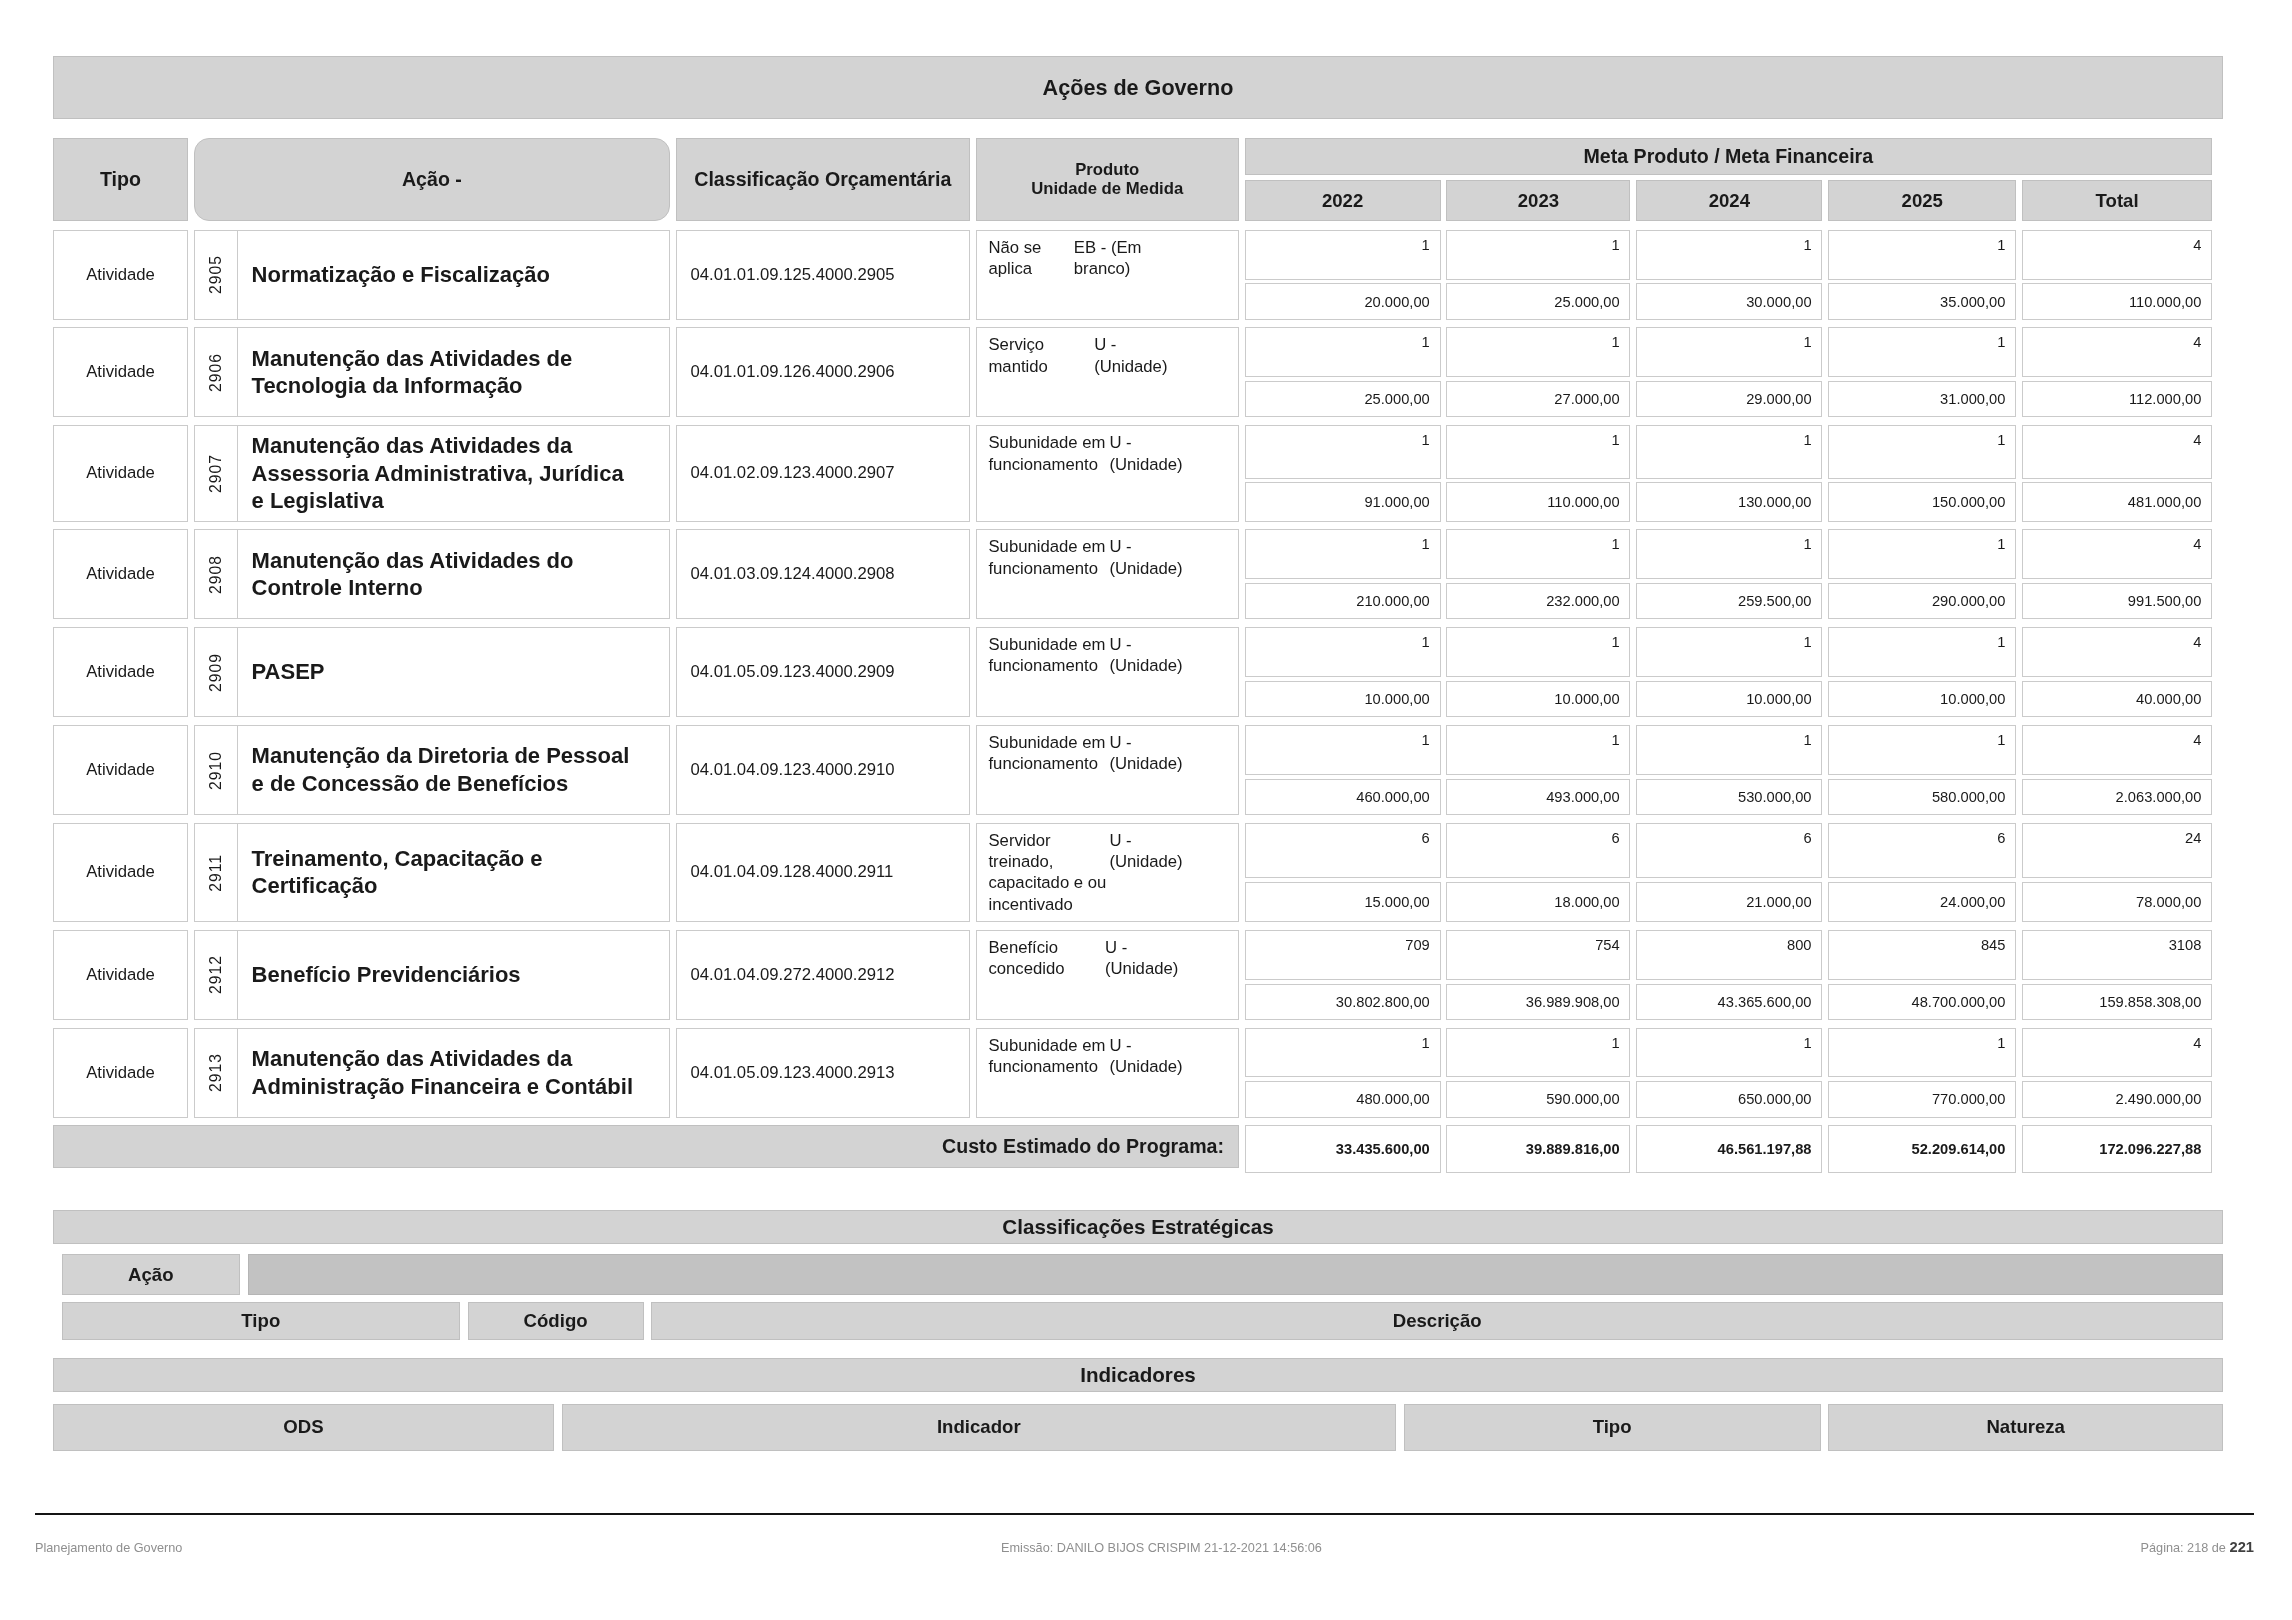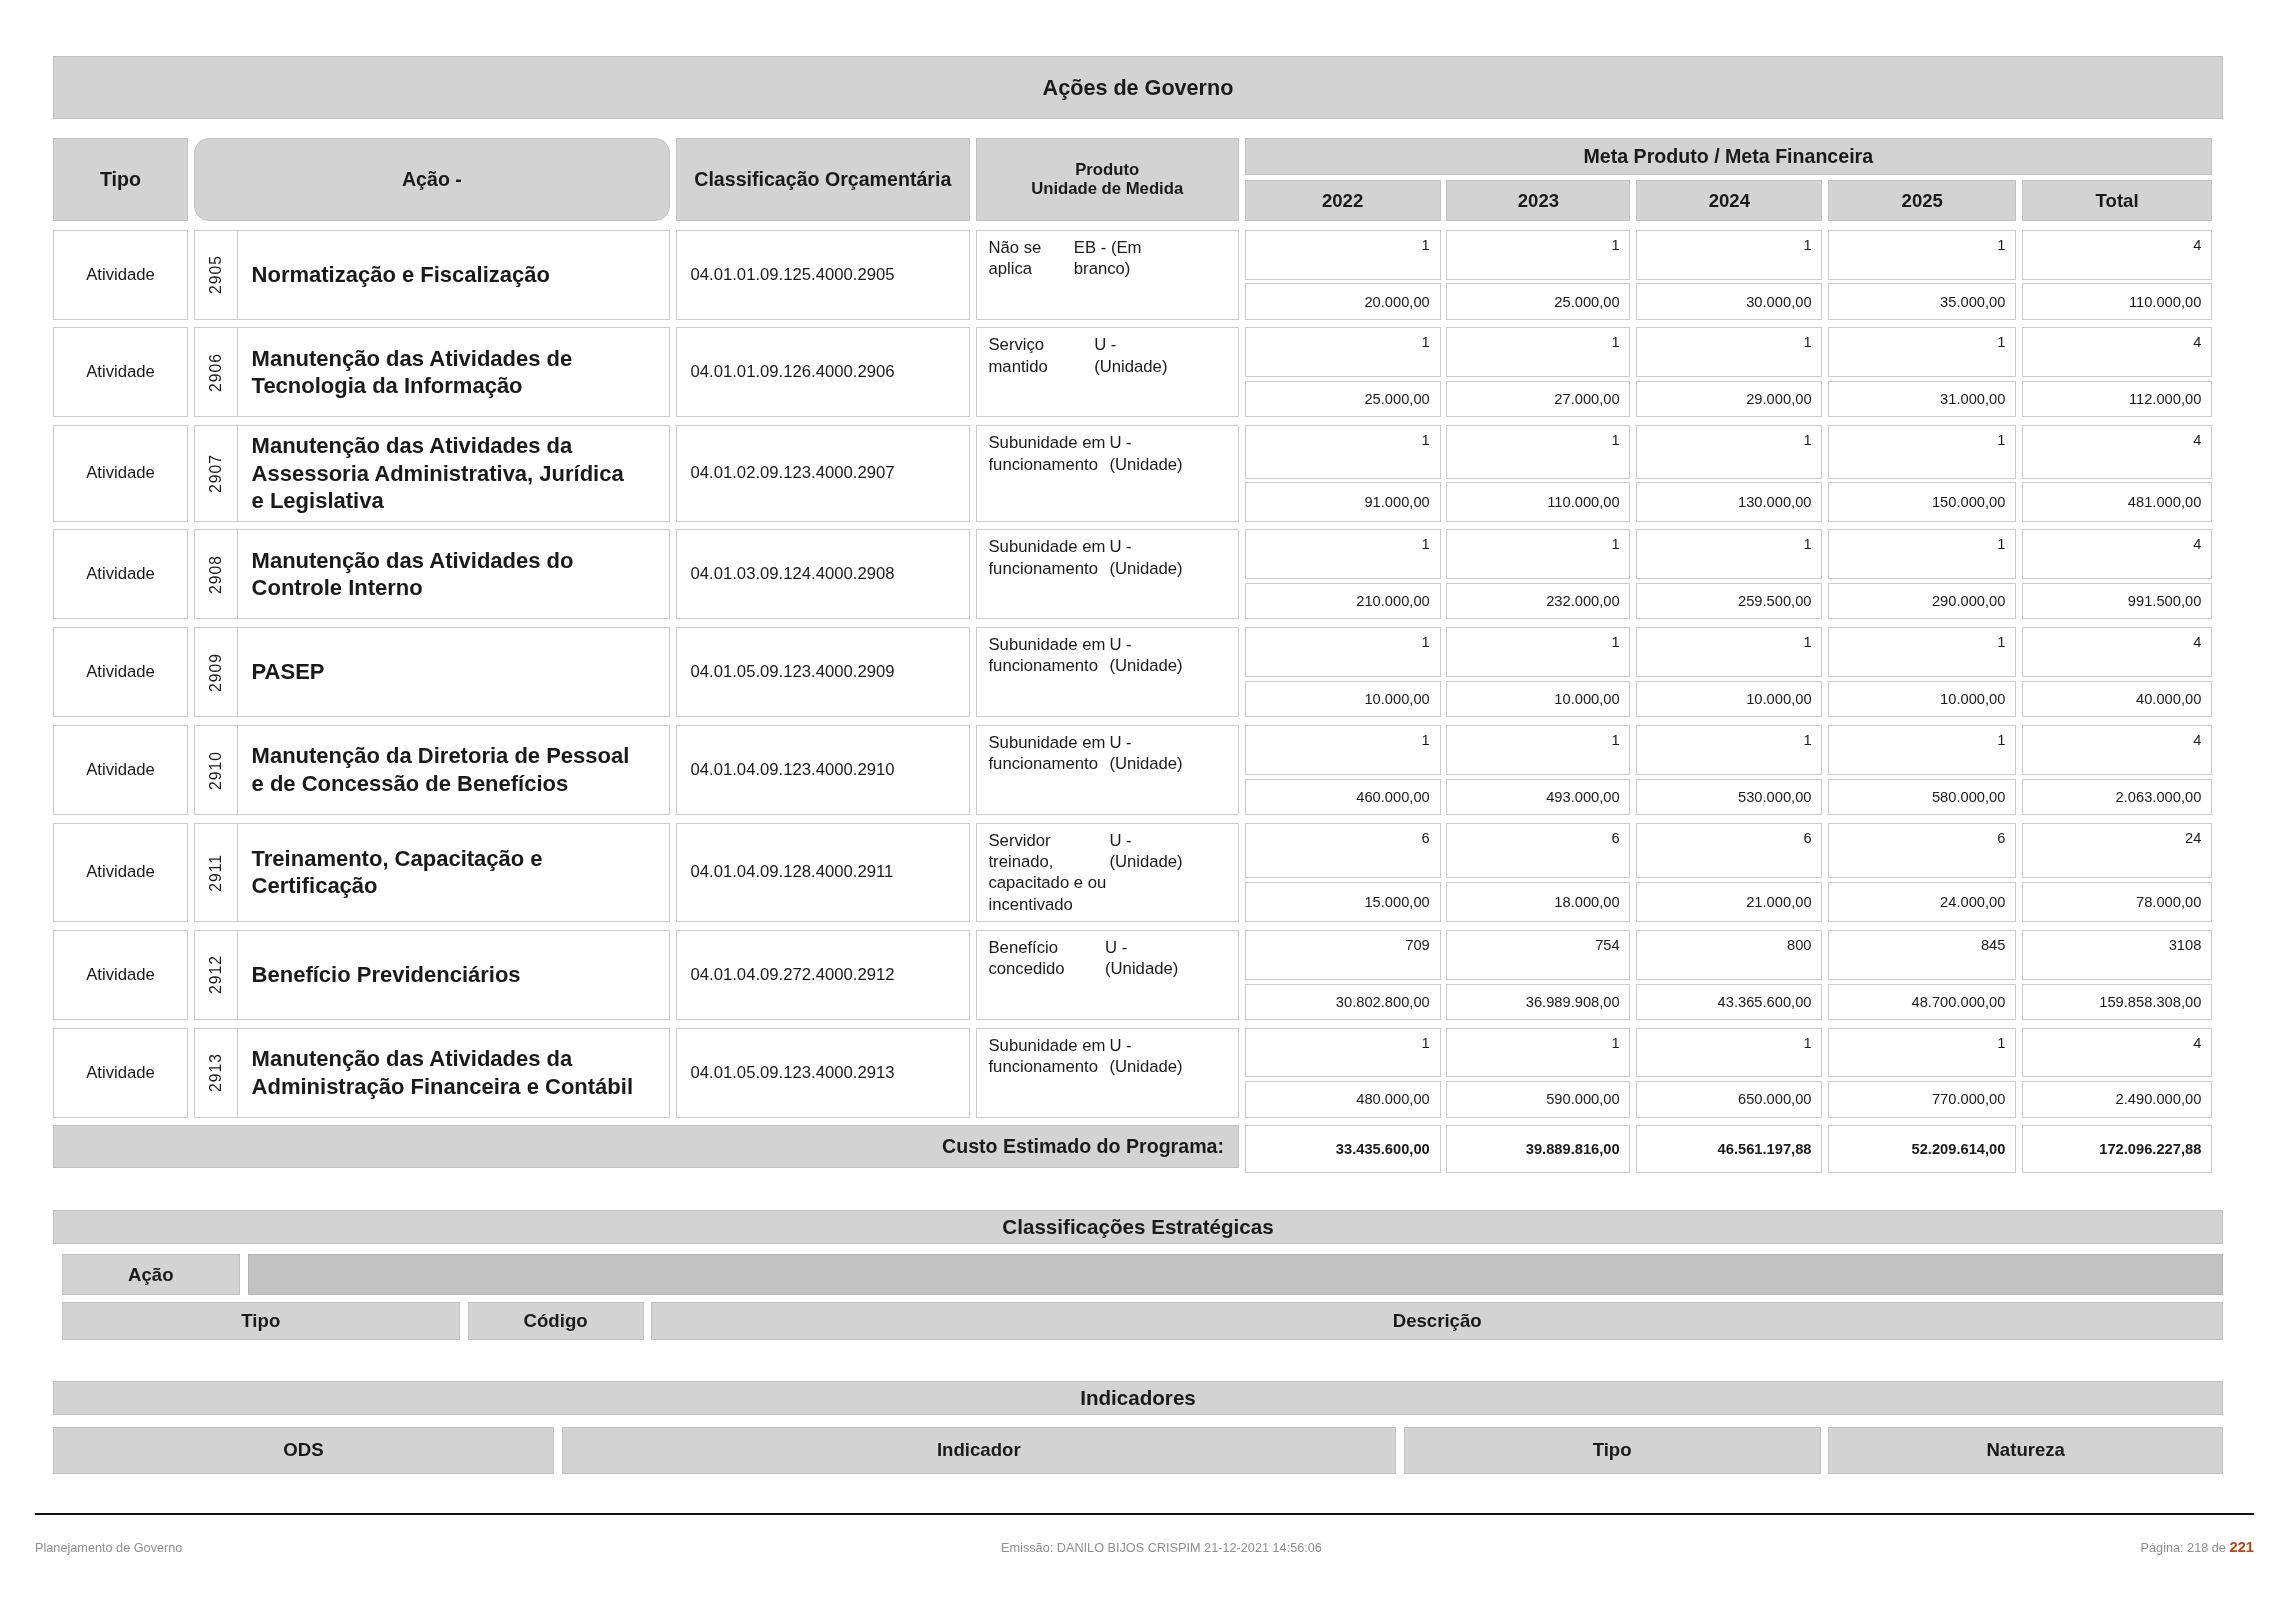--- a/index.html
+++ b/index.html
@@ -95,39 +95,39 @@
   .ce-acao-empty{flex:1;background:var(--bar-dark);border:1px solid #b5b5b5;height:41px;}
   .ce-headers{display:flex;gap:7.8px;margin-left:8.8px;}
   .ce-h{
     height:38px;background:var(--bar);border:1px solid var(--gray-border);
     display:flex;align-items:center;justify-content:center;font-size:18.6px;font-weight:bold;
   }
   .ce-h-tipo{width:398px;}
   .ce-h-codigo{width:176px;}
   .ce-h-desc{flex:1;}
 
-  .ind-bar{margin-top:41px;}
+  .ind-bar{margin-top:18px;}
   .ind-headers{display:flex;gap:7.8px;margin-top:11.8px;}
   .ind-h{
     height:47px;background:var(--bar);border:1px solid var(--gray-border);
     display:flex;align-items:center;justify-content:center;font-size:18.6px;font-weight:bold;
   }
   .ind-h-indicador{width:834px;}
   .ind-h-ods{width:501px;}
   .ind-h-tipo{width:417px;}
   .ind-h-natureza{flex:1;}
 
   
   .footer{
     position:absolute;left:35px;top:1513px;width:2219px;
     border-top:2.9px solid #141414;padding-top:23.5px;
     display:flex;justify-content:space-between;align-items:baseline;
     font-size:12.7px;color:#8f8f8f;
   }
-  .footer .pages{font-weight:bold;font-size:14.7px;color:#c2410c;}
+  .footer .pages{font-weight:bold;font-size:14.7px;color:#404040;}
 </style>
 </head>
 <body>
 
 <div class="content">
 
   <div class="title-bar">Ações de Governo</div>
 
   <div class="grid header">
     <div class="gcell h-tipo">Tipo</div>

